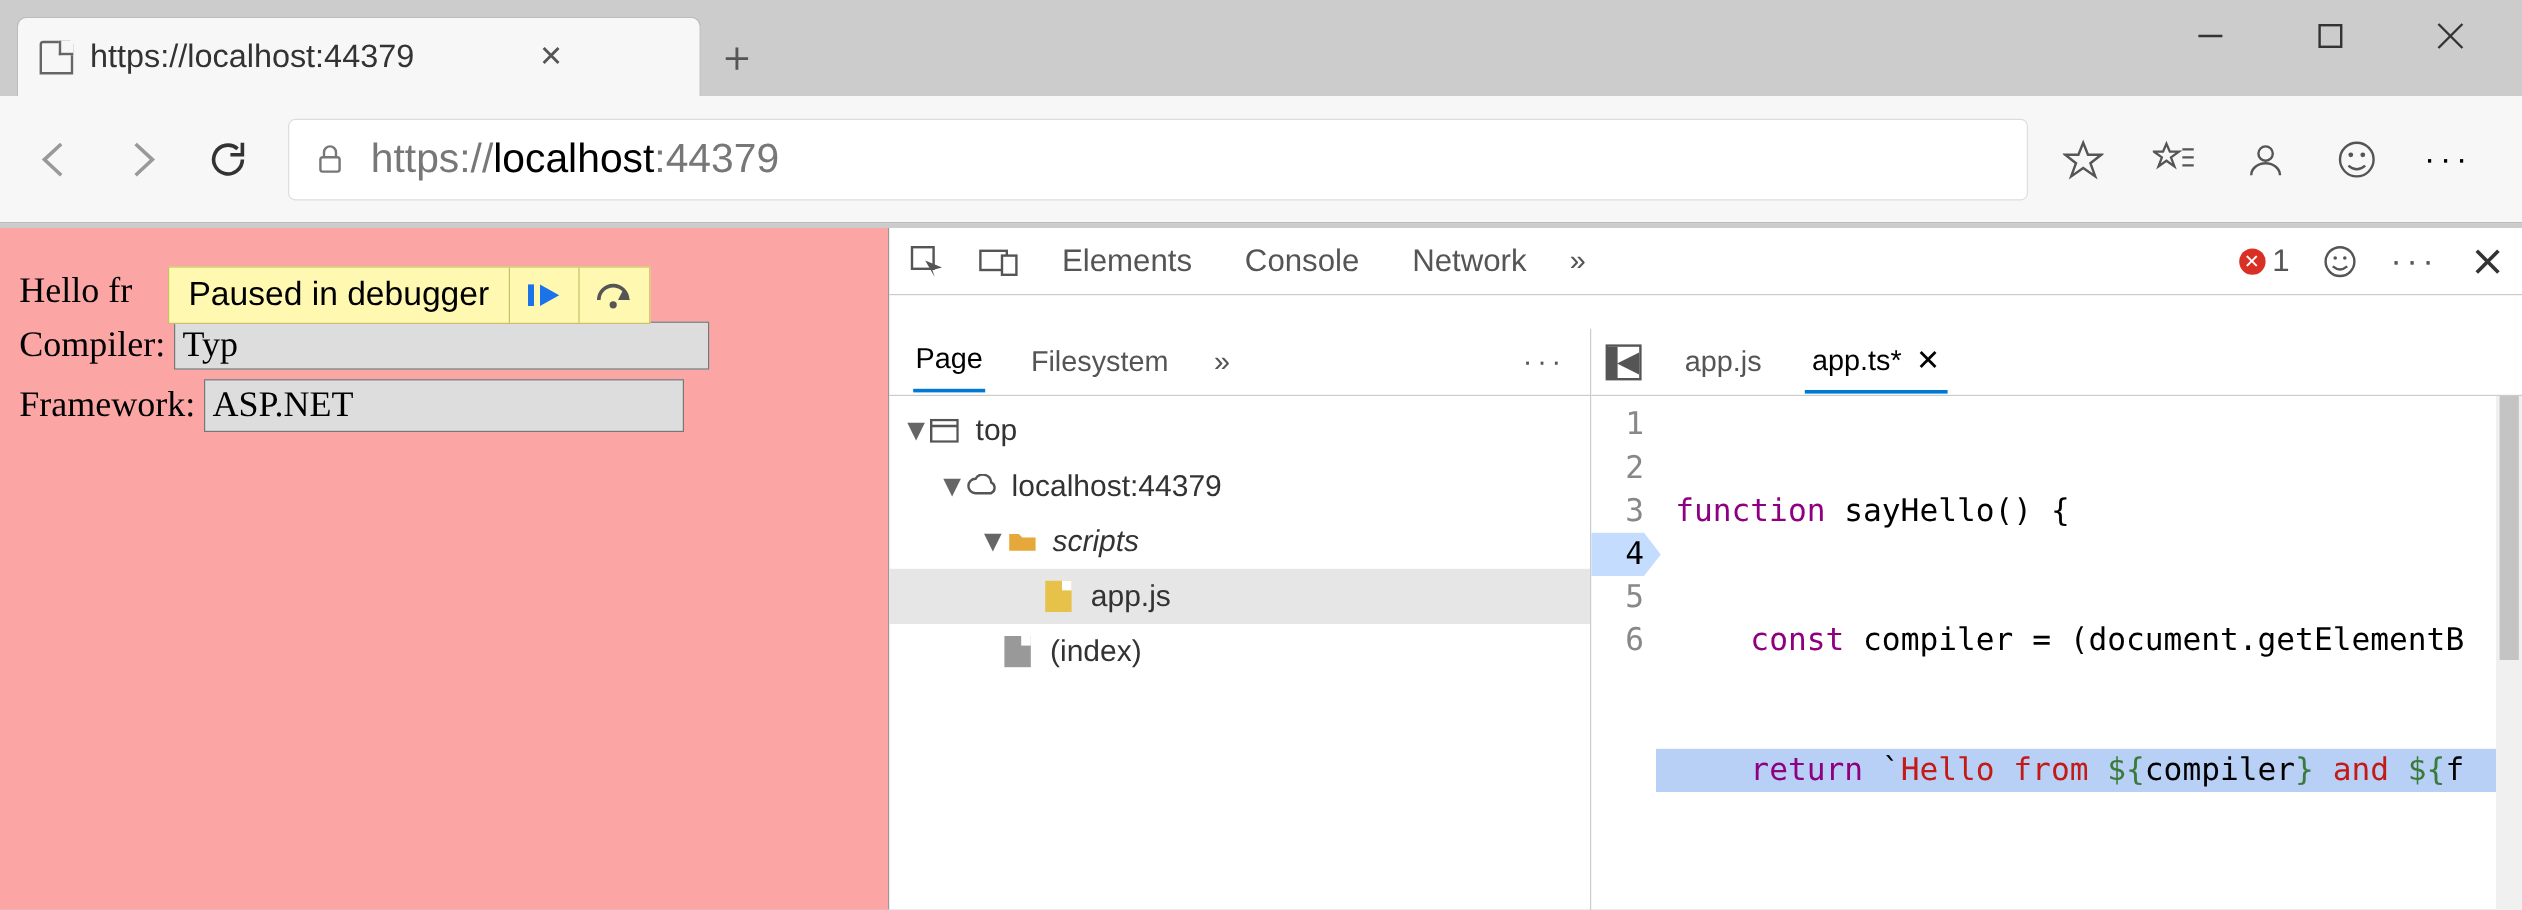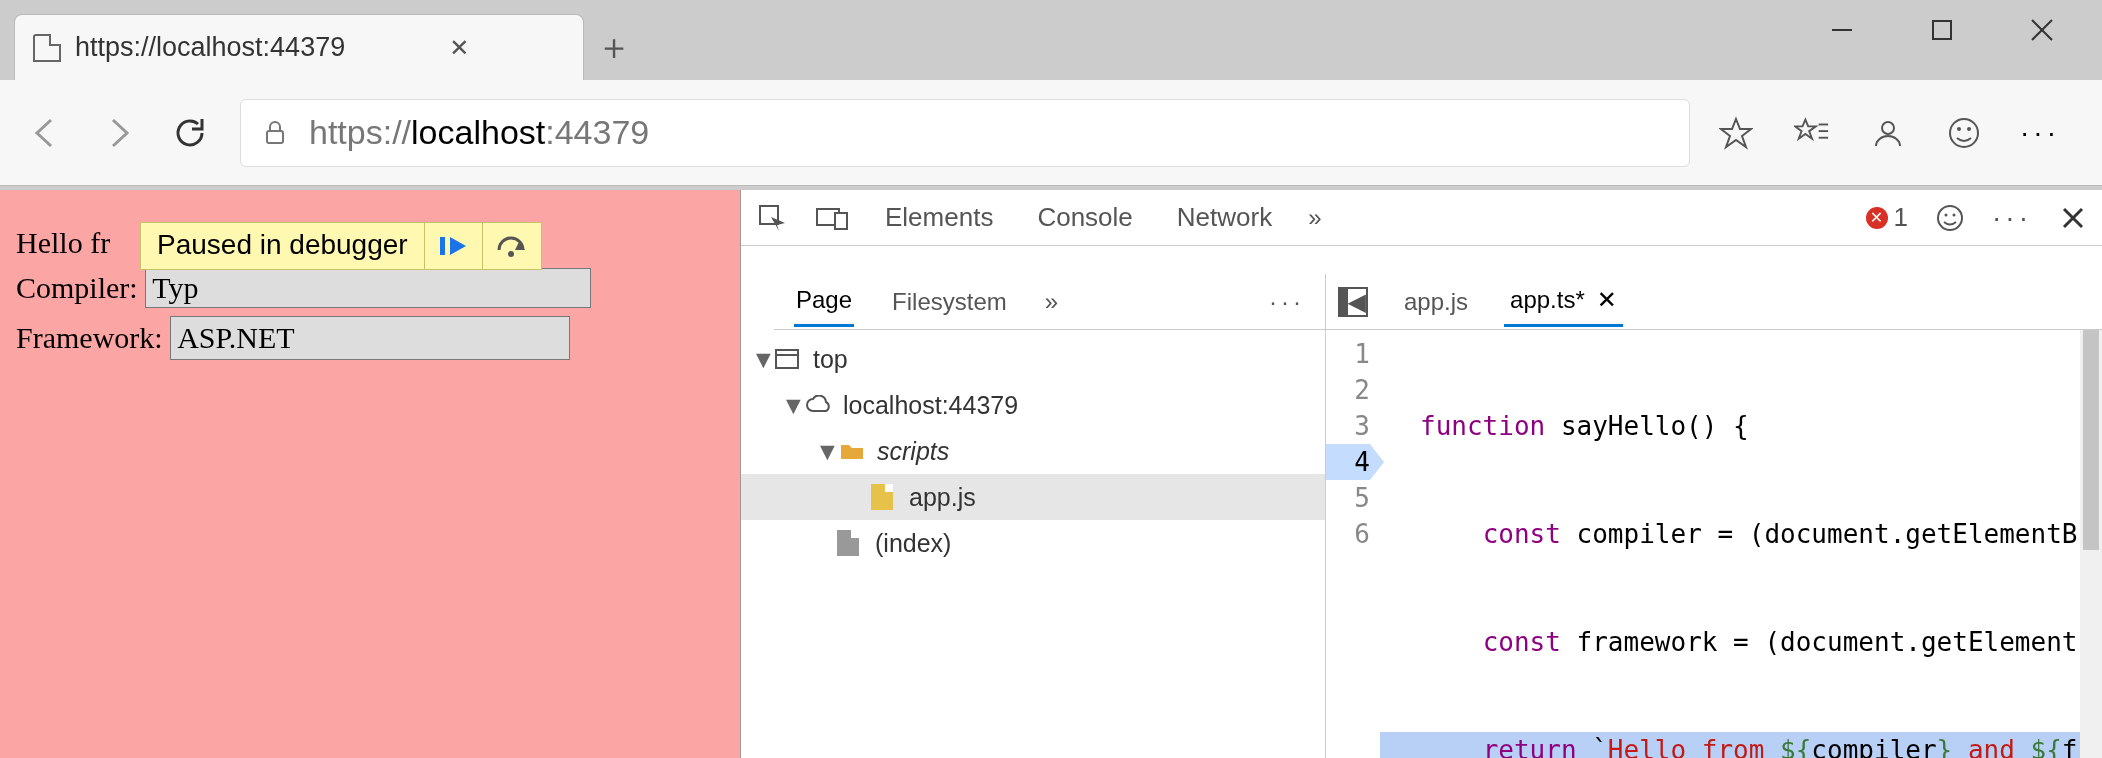--- a/index.html
+++ b/index.html
@@ -70,21 +70,21 @@
   .dt-top { height: 60px; display:flex; align-items:center; border-bottom:1px solid #ccc; padding: 0 16px; gap: 28px; font-size: 26px; color:#555; }
   .dt-tab { padding: 12px 8px; cursor:pointer; }
   .dt-tab.active { color:#000; border-bottom: 3px solid #0078d4; }
   .dt-top .chev { font-size:24px; }
   .dt-top-right { margin-left:auto; display:flex; gap:28px; align-items:center; }
   .err-badge { display:flex; align-items:center; gap:6px; }
   .err-badge .circ { width:22px; height:22px; border-radius:50%; background:#d93025; color:#fff; font-size:16px; display:flex; align-items:center; justify-content:center; }
 
   .dt-body { flex:1; display:flex; }
   .nav-pane { width: 585px; border-right:1px solid #ccc; display:flex; flex-direction:column; }
-  .nav-tabs { height: 56px; display:flex; align-items:center; gap: 36px; padding: 0 20px; border-bottom:1px solid #ccc; font-size:24px; color:#555;margin-left:33px; }
+  .nav-tabs { height: 56px; display:flex; align-items:center; gap: 36px; padding: 0 20px; border-bottom:1px solid #ccc; font-size:24px; color:#555; }
   .nav-tabs .nt { padding: 10px 2px; }
   .nav-tabs .nt.active { color:#000; border-bottom: 3px solid #0078d4; }
   .nav-tabs .more { margin-left:auto; letter-spacing:4px; font-size:24px; }
   .tree { flex:1; font-size:25px; color:#333; padding-top:6px; }
   .tree-row { display:flex; align-items:center; height:46px; padding-left:10px; }
   .tree-row.sel { background:#e6e6e6; }
   .tree-row .arr { width:24px; color:#666; }
   .tree-row .ico { width:28px; margin-right:10px; display:flex; }
   .ind { display:inline-block; }
   .italic { font-style: italic; }
@@ -103,23 +103,23 @@
   .ed-tab .x { margin-left:12px; }
 
   .code { flex:1; display:flex; font-family: Consolas, monospace; font-size:26px; line-height:36px; position:relative; overflow:hidden; }
   .gutter { width:54px; text-align:right; color:#888; padding-right:10px; padding-top:6px; }
   .gutter .gl { height:36px; }
   .gutter .gl.hl { background:#c4ddff; color:#000; position:relative; }
   .gutter .gl.hl::after { content:""; position:absolute; right:-14px; top:0; width:0; height:0; border-top:18px solid transparent; border-bottom:18px solid transparent; border-left:14px solid #c4ddff; }
   .lines { flex:1; padding-top:6px; white-space:pre; }
   .lines .ln { height:36px; padding-left:16px; }
   .lines .ln.hl { background: #b8d0f5; }
-  .kw { color:#8f0080;margin-left:24px; }
+  .kw { color:#8f0080; }
   .str { color:#c41a16; }
-  .id { color:#000;text-decoration:underline; }
+  .id { color:#000; }
   .tpl { color:#3a7a3a; }
   .scrollbar-v { position:absolute; right:0; top:56px; bottom:36px; width:22px; background:#f0f0f0; }
   .scrollbar-v .thumb { position:absolute; top:0; left:3px; right:3px; height:220px; background:#c4c4c4; }
 
   svg { display:block; }
 </style>
 </head>
 <body>
 
 <div class="chrome">
@@ -357,21 +357,20 @@
             <div class="gl">1</div>
             <div class="gl">2</div>
             <div class="gl">3</div>
             <div class="gl hl">4</div>
             <div class="gl">5</div>
             <div class="gl">6</div>
           </div>
           <div class="lines">
             <div class="ln"><span class="kw">function</span><span> sayHello() {</span></div>
             <div class="ln">    <span class="kw">const</span><span> compiler = (document.getElementB</span></div>
-            <div class="ln">    <span class="kw">const</span><span> framework = (document.getElement</span></div>
             <div class="ln hl">    <span class="kw">return</span><span> `</span><span class="str">Hello from </span><span class="tpl">${</span><span class="id">compiler</span><span class="tpl">}</span><span class="str"> and </span><span class="tpl">${</span><span class="id">f</span></div>
             
             
           </div>
         </div>
         <div class="scrollbar-v">
             <div class="thumb"></div>
           </div>
 
       </div>

